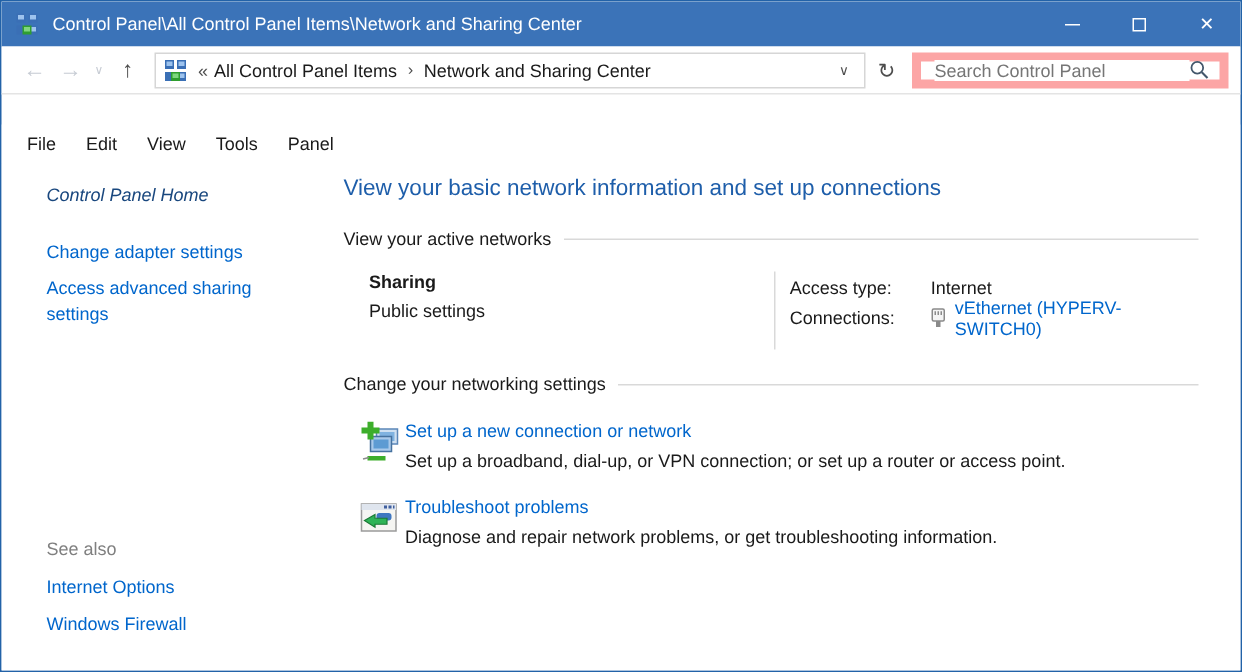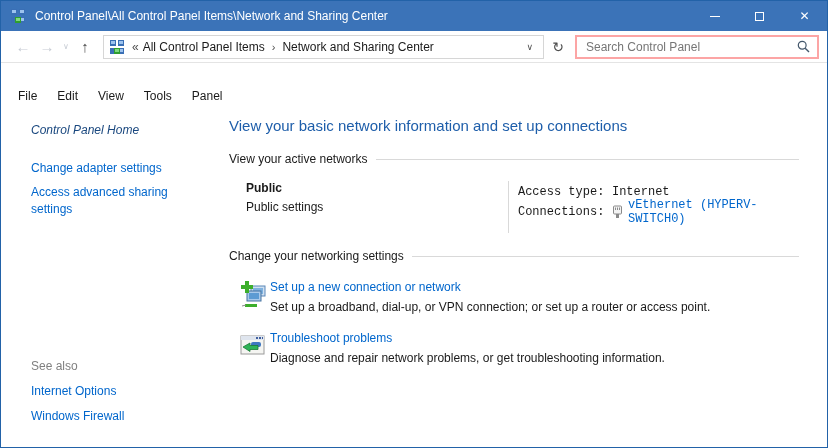--- a/index.html
+++ b/index.html
@@ -25,21 +25,21 @@
   .nav-chevron { width:14px; text-align:center; font-size:8px; flex-shrink:0; }
   .dim { color:#c7ccd4; } .dark { color:#4d4d4d; }
   .addressbar { flex:1; height:24px; border:1px solid #d6d6d6; display:flex; align-items:center;
                 padding:0 2px 0 5px; margin-left:6px; font-size:12px; color:#1a1a1a; }
   .crumb-sep { padding:0 7px; color:#4d4d4d; font-size:11px; }
   .crumb-root { padding:0 4px 0 7px; color:#4d4d4d; }
   .addr-spacer { flex:1; }
   .addr-chevron { color:#4d4d4d; font-size:9px; padding:0 8px; }
   .refresh-btn { width:24px; text-align:center; color:#4d4d4d; font-size:14px; flex-shrink:0;
                  margin-left:2px; }
-  .searchbox { width:244px; height:24px; border:2px solid #fca5a5; display:flex; align-items:center;
+  .searchbox { width:211px; height:24px; border:6px solid #fca5a5; display:flex; align-items:center;
                padding:0 7px 0 9px; margin-left:5px; flex-shrink:0; }
   .searchbox input { border:none; outline:none; flex:1; font-size:12px; color:#555;
                      font-family:"Liberation Sans", sans-serif; min-width:0; }
   .searchbox input::placeholder { color:#767676; opacity:1; }
 
   
   .menubar { height:26px; display:flex; align-items:center; font-size:12px; color:#1a1a1a;
              padding-left:7px; flex-shrink:0; background:#fff;margin-top:20px; }
   .menu-item { padding:4px 10px; }
 
@@ -56,21 +56,21 @@
   .main { flex:1; padding:7px 28px 0 18px; font-size:12px; color:#1a1a1a; min-width:0; }
   .main-title { font-size:15px; font-weight:400; color:#1e5eaa; line-height:20px; }
   .section-header { display:flex; align-items:center; margin-top:16px; }
   .section-header .rule { flex:1; height:1px; background:#d9d9d9; margin-left:8px; }
 
   .network-row { display:flex; margin-top:15px; margin-left:17px; }
   .net-left { width:277px; }
   .net-name { font-weight:700; }
   .net-type { margin-top:5px; }
   .net-divider { width:1px; background:#d9d9d9; height:52px; flex-shrink:0; }
-  .net-right { padding-left:9px; padding-top:1px;font-family:Liberation Mono, monospace; }
+  .net-right { padding-left:9px; padding-top:1px; }
   .net-line { display:flex; align-items:center; height:20px; }
   .net-label { width:94px; flex-shrink:0; }
   .net-value-icon { margin-right:5px; display:flex; align-items:center; }
   .link { color:#0066cc; cursor:pointer; }
 
   .settings-section { margin-top:10px; }
   .settings-item { display:flex; margin-top:17px; margin-left:10px; }
   .item-icon { width:30px; flex-shrink:0; padding-top:1px; }
   .item-text { padding-left:1px; }
   .item-title { color:#0066cc; cursor:pointer; }
@@ -167,21 +167,21 @@
     <div class="main">
       <div class="main-title">View your basic network information and set up connections</div>
 
       <div class="section-header">
         <span>View your active networks</span>
         <span class="rule"></span>
       </div>
 
       <div class="network-row">
         <div class="net-left">
-          <div class="net-name">Public</div>
+          <div class="net-name">Sharing</div>
           <div class="net-type">Public settings</div>
         </div>
         <div class="net-divider"></div>
         <div class="net-right">
           <div class="net-line">
             <div class="net-label">Access type:</div>
             <div>Internet</div>
           </div>
           <div class="net-line">
             <div class="net-label">Connections:</div>

